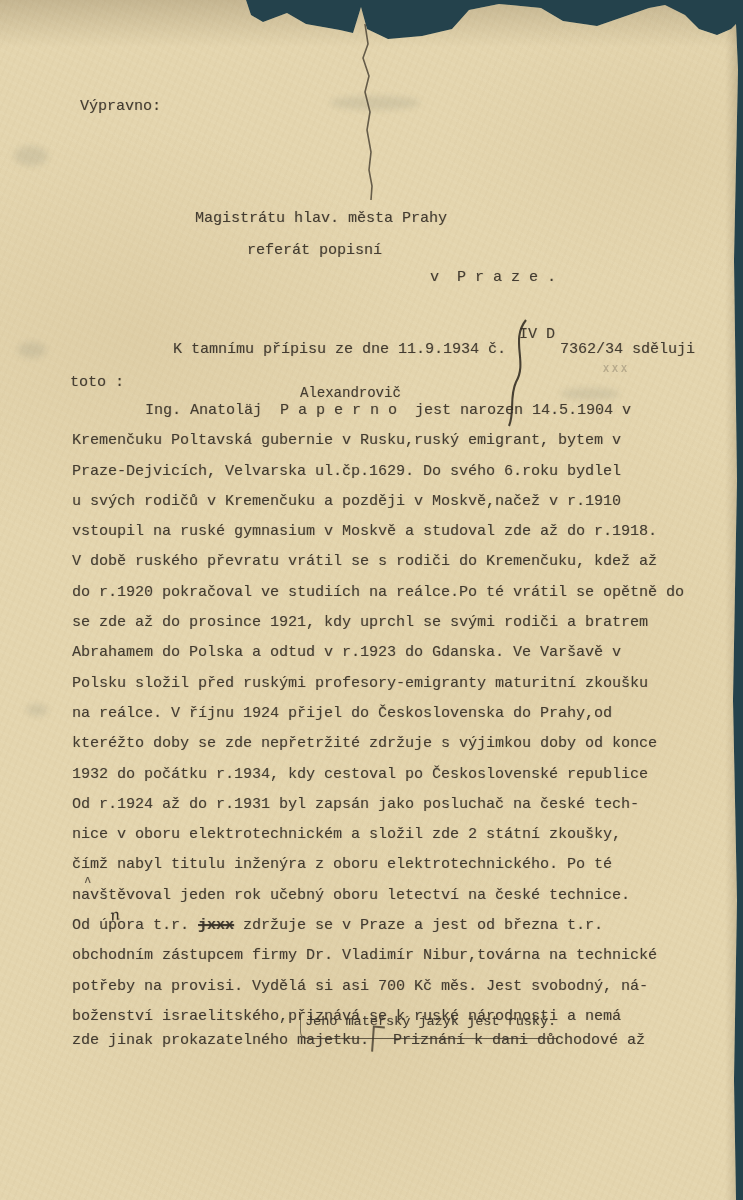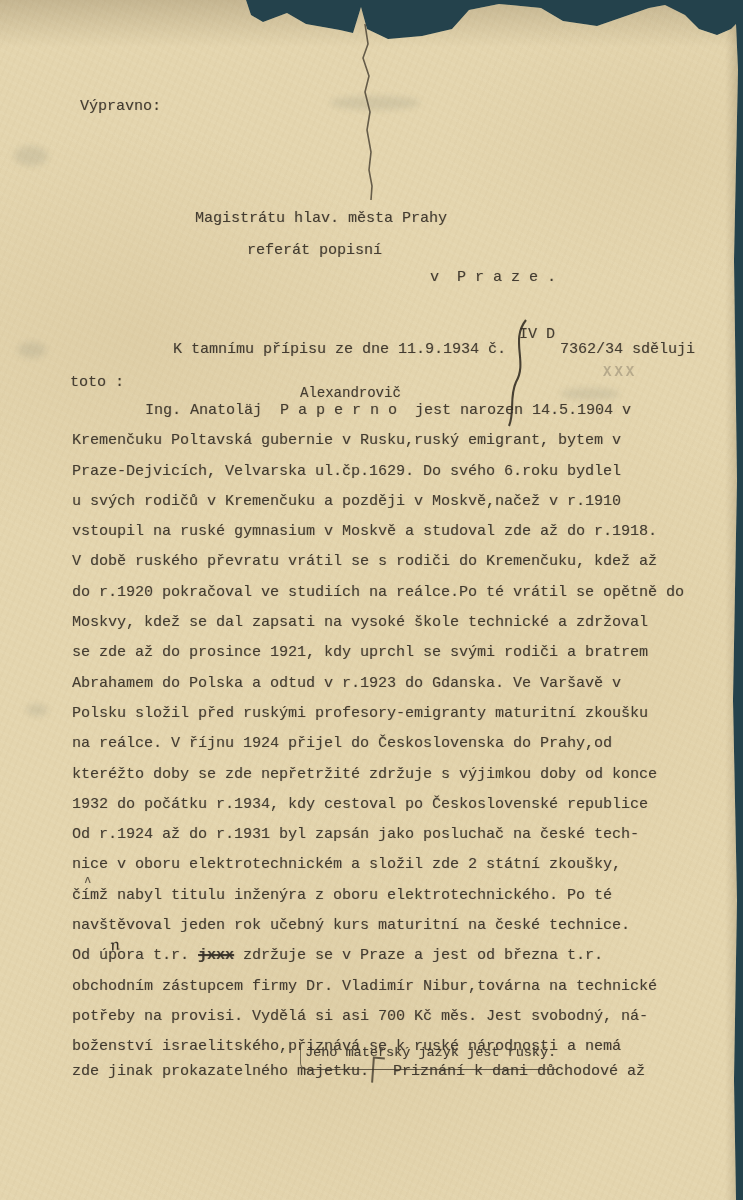--- a/index.html
+++ b/index.html
@@ -61,21 +61,21 @@
     border-left:1.5px solid rgba(58,50,38,0.65);
     border-bottom-left-radius:7px;padding:0 2px 9px 4px;
   }
   .bracket-mark{
     display:inline-block;width:10px;height:24px;margin-left:3px;vertical-align:-8px;
     border-left:2px solid rgba(58,50,38,0.75);
     border-top:2px solid rgba(58,50,38,0.75);
     transform:rotate(4deg);
   }
   .bleed{position:absolute;filter:blur(0.7px);pointer-events:none;}
-  .bleed-xxx{left:603px;top:364px;font-size:14px;letter-spacing:3px;font-weight:bold;
+  .bleed-xxx{left:603px;top:364px;font-size:10px;letter-spacing:3px;font-weight:bold;
     color:rgba(115,105,88,0.40);font-family:"Liberation Mono",monospace;}
   .smudge{position:absolute;border-radius:50%;filter:blur(3px);pointer-events:none;
     background:rgba(110,118,105,0.16);}
   .paperclip{
     position:absolute;left:392px;top:8px;width:58px;height:15px;
     border:2px solid rgba(168,148,104,0.45);border-radius:8px;
     transform:rotate(-9deg);
   }
   .paperclip::after{
     content:"";position:absolute;left:8px;top:2px;width:40px;height:6px;
@@ -123,31 +123,30 @@
       <span class="insert-above" style="left:228px;top:-10px;text-align:right;">Alexandrovič</span>
       <span class="caret-mark">^</span>
 
       <div class="line indent">Ing. Anatoläj  P a p e r n o  jest narozen 14.5.1904 v</div>
       <div class="line">Kremenčuku Poltavská gubernie v Rusku,ruský emigrant, bytem v</div>
       <div class="line">Praze-Dejvicích, Velvarska ul.čp.1629. Do svého 6.roku bydlel</div>
       <div class="line">u svých rodičů v Kremenčuku a později v Moskvě,načež v r.1910</div>
       <div class="line">vstoupil na ruské gymnasium v Moskvě a studoval zde až do r.1918.</div>
       <div class="line">V době ruského převratu vrátil se s rodiči do Kremenčuku, kdež až</div>
       <div class="line">do r.1920 pokračoval ve studiích na reálce.Po té vrátil se opětně do</div>
-      <div class="line">Moskvy, kdež se dal zapsati na vysoké škole technické a zdržoval</div>
       <div class="line">se zde až do prosince 1921, kdy uprchl se svými rodiči a bratrem</div>
       <div class="line">Abrahamem do Polska a odtud v r.1923 do Gdanska. Ve Varšavě v</div>
       <div class="line">Polsku složil před ruskými profesory-emigranty maturitní zkoušku</div>
       <div class="line">na reálce. V říjnu 1924 přijel do Československa do Prahy,od</div>
       <div class="line">kteréžto doby se zde nepřetržité zdržuje s výjimkou doby od konce</div>
       <div class="line">1932 do počátku r.1934, kdy cestoval po Československé republice</div>
       <div class="line">Od r.1924 až do r.1931 byl zapsán jako posluchač na české tech-</div>
       <div class="line">nice v oboru elektrotechnickém a složil zde 2 státní zkoušky,</div>
       <div class="line">čímž nabyl titulu inženýra z oboru elektrotechnického. Po té</div>
-      <div class="line">navštěvoval jeden rok učebný kurs maturitní na české technice.</div>
+      <div class="line">navštěvoval jeden rok učebný oboru letectví na české technice.</div>
 
       <div class="line"><span class="hand hand-n">n</span><span>Od úpora t.r. </span><span class="struck">jxxx</span><span> zdržuje se v Praze a jest od března t.r.</span></div>
 
       <div class="line">obchodním zástupcem firmy Dr. Vladimír Nibur,továrna na technické</div>
       <div class="line">potřeby na provisi. Vydělá si asi 700 Kč měs. Jest svobodný, ná-</div>
       <div class="line">boženství israelitského,přiznává se k ruské národnosti a nemá</div>
 
       <div class="line" style="margin-top:-6px;"><span class="mt-insert">Jeho mateřský jazyk jest ruský.</span><span>zde jinak prokazatelného majetku.</span><span class="bracket-mark"></span><span> Priznání k dani důchodové až</span></div>
     </div>
 

